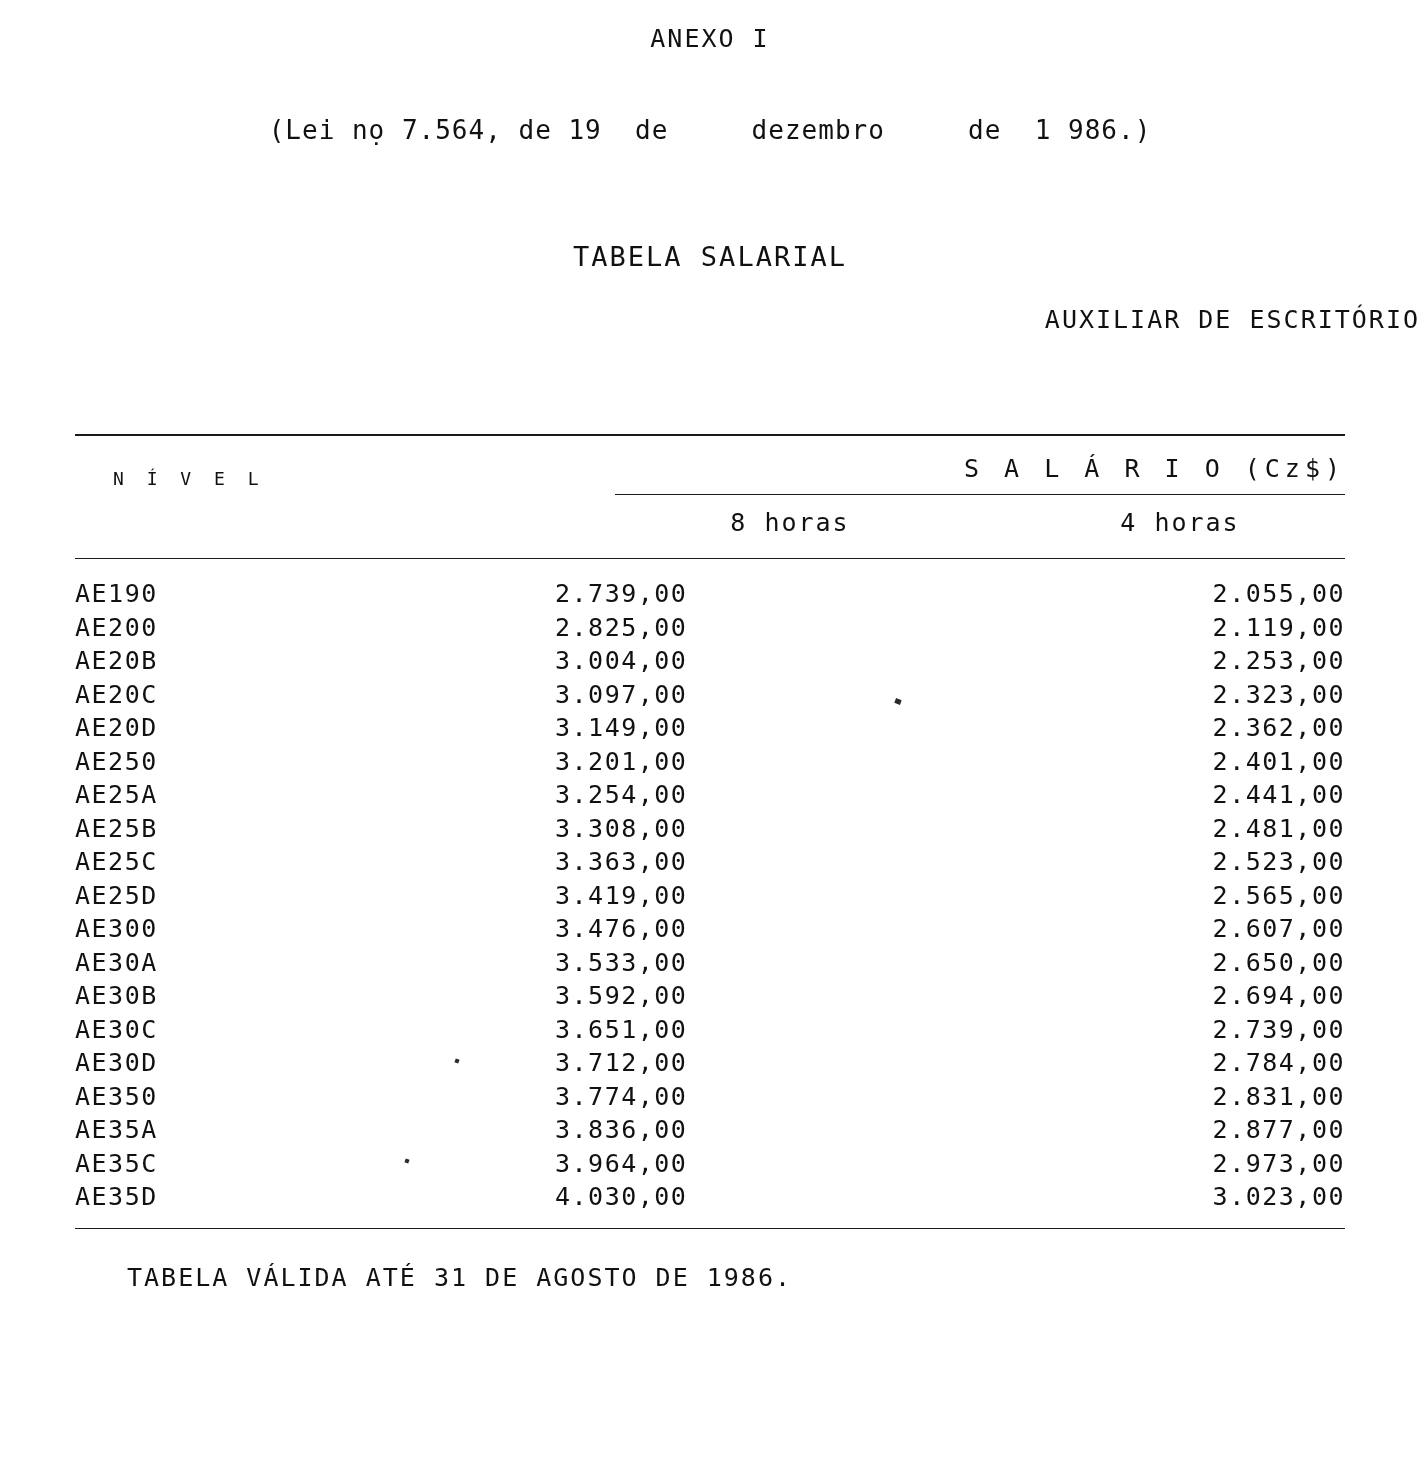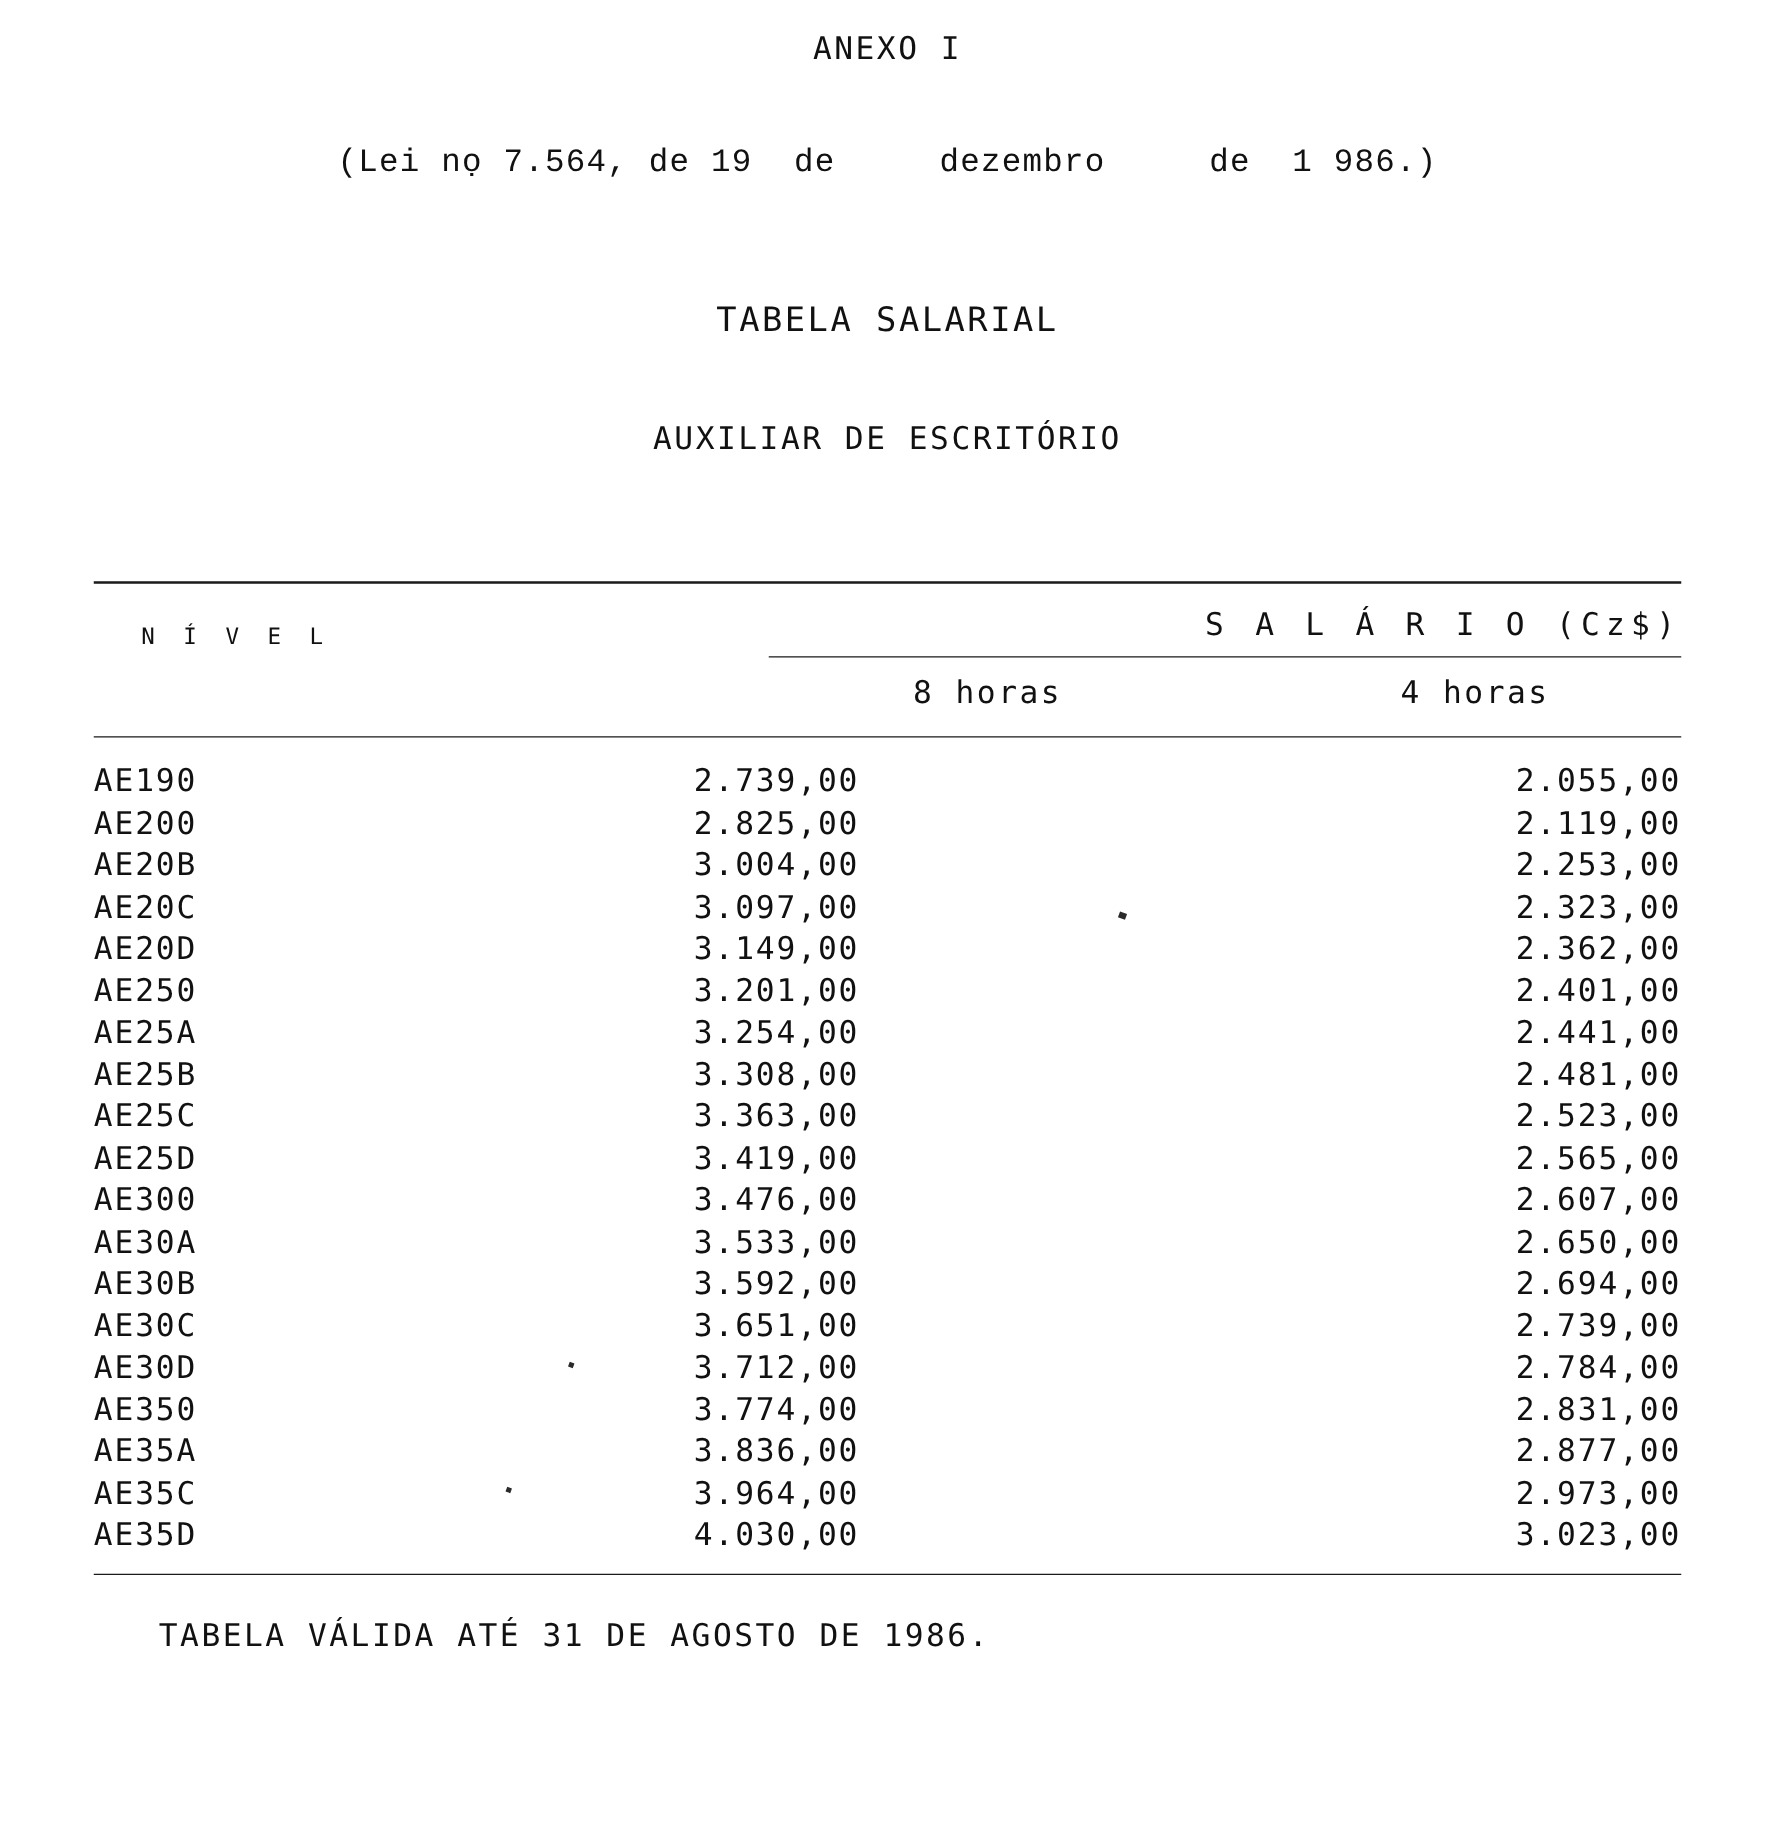--- a/index.html
+++ b/index.html
@@ -27,33 +27,32 @@
     font-size: 25px;
     letter-spacing: 2px;
     margin-top: 24px;
   }
   .subtitle-lei {
     text-align: center;
     font-size: 26px;
     letter-spacing: 1px;
     margin-top: 62px;
     white-space: pre;
-    font-family: Liberation Mono, monospace;
   }
   .title-tabela {
     text-align: center;
     font-size: 27px;
     letter-spacing: 2px;
     margin-top: 96px;
   }
   .title-cargo {
-    text-align: center;
-    font-size: 25px;
-    letter-spacing: 2px;
-    margin-top: 64px;
+    text-align: right;
+    font-size: 25px;
+    letter-spacing: 2px;
+    margin-top: 33px;
   }
 
   .table-wrap {
     margin: 0 auto;
     margin-top: 100px;
     width: 1270px;
     position: relative;
   }
 
   .rule {

